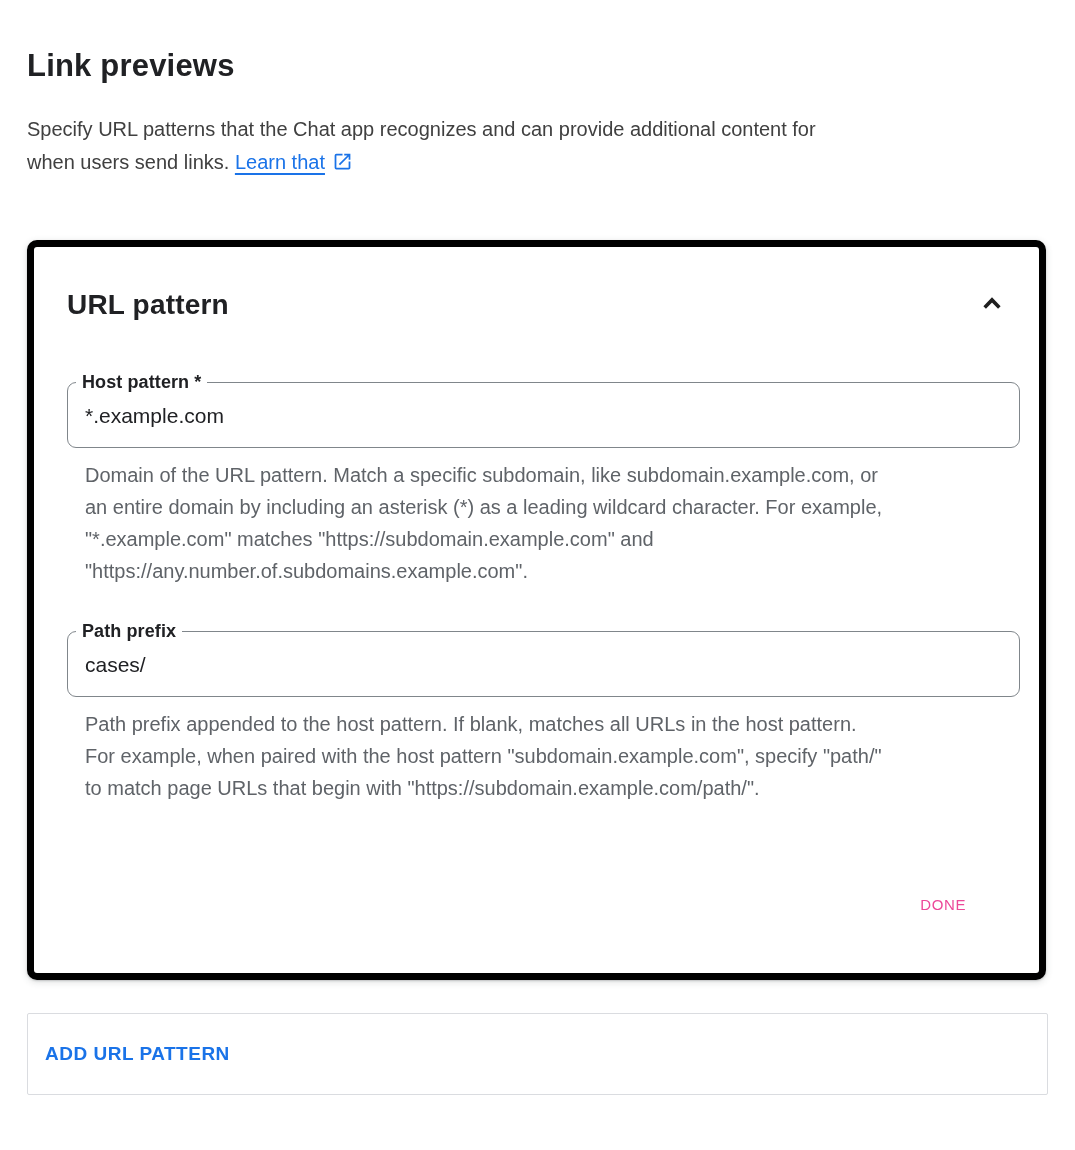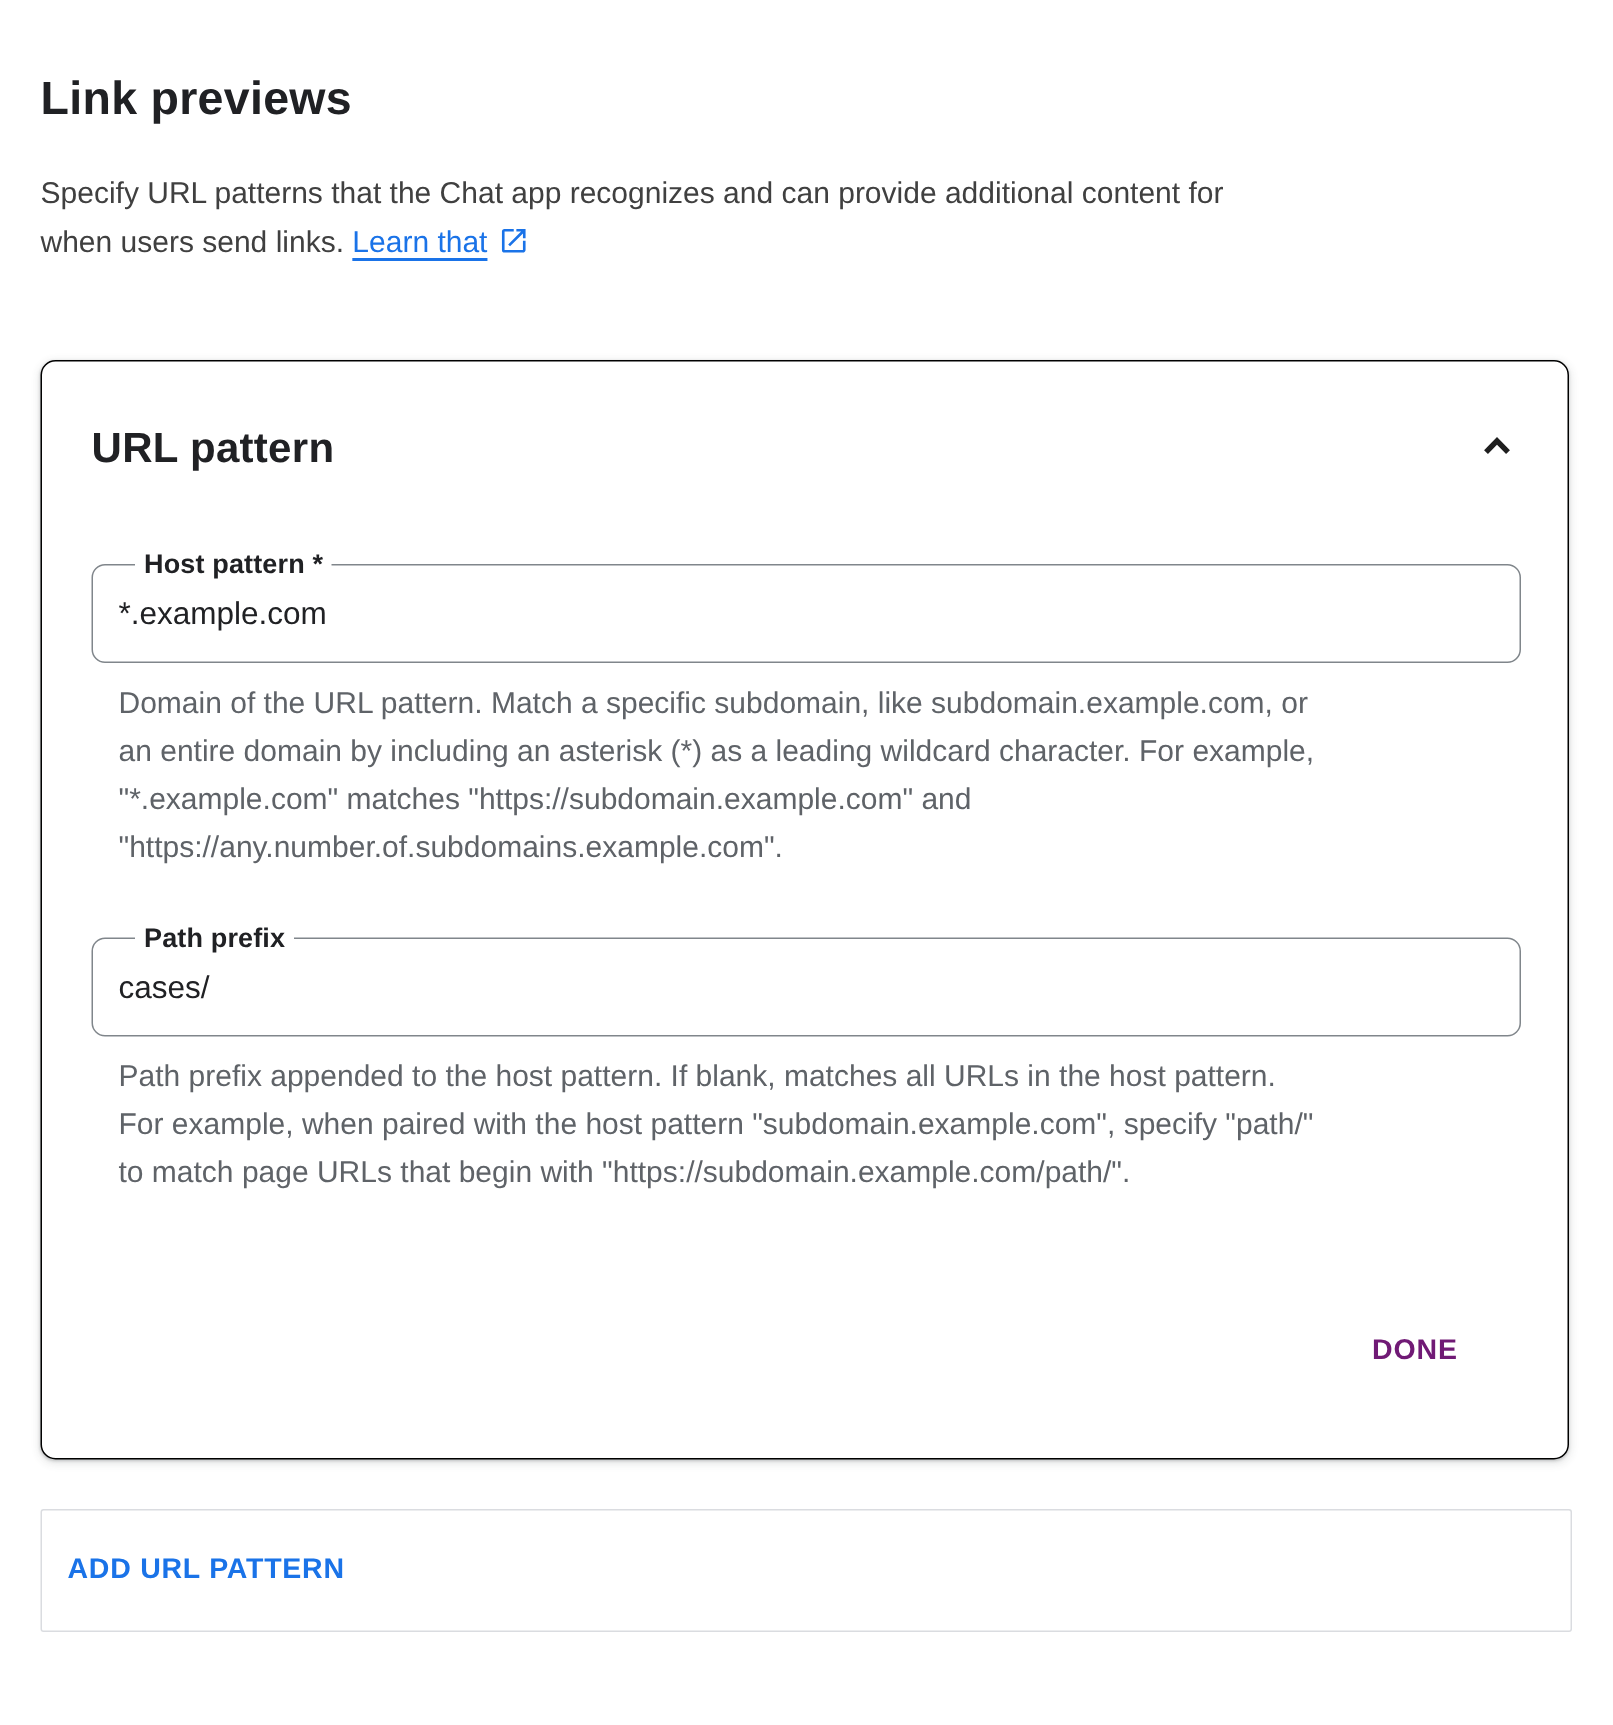--- a/index.html
+++ b/index.html
@@ -44,21 +44,21 @@
     display: inline-block;
     vertical-align: -3px;
     margin-left: 7px;
   }
 
   
   .card {
     margin-top: 58px;
     width: 1019px;
     background: #ffffff;
-    border: 1px solid #000000;
+    border: 7px solid #000000;
     border-radius: 10px;
     box-shadow: 0 1px 2px rgba(60,64,67,0.25), 0 2px 6px 1px rgba(60,64,67,0.12);
     padding: 38px 33px 54px 33px;
   }
   .card-header {
     display: flex;
     align-items: center;
     justify-content: space-between;
     margin-bottom: 58px;
   }
@@ -85,21 +85,21 @@
   .field-outline {
     position: relative;
     border: 1px solid #80868b;
     border-radius: 9px;
     height: 66px;
     width: 953px;
   }
   .field-label {
     position: absolute;
     top: -13px;
-    left: 28px;
+    left: 8px;
     background: #ffffff;
     padding: 0 6px;
     font-size: 18px;
     font-weight: 700;
     letter-spacing: 0.1px;
     color: #202124;
     line-height: 24px;
   }
   .field-input {
     width: 100%;
@@ -125,24 +125,24 @@
   .done-row {
     margin-top: 86px;
     text-align: right;
     padding-right: 32px;
   }
   .done-btn {
     background: none;
     border: none;
     padding: 6px 8px;
     font-family: "Liberation Sans", "DejaVu Sans", sans-serif;
-    font-size: 19px;
-    font-weight: 700;
+    font-size: 15px;
+    font-weight: 400;
     letter-spacing: 0.6px;
-    color: #701a75;
+    color: #ec4899;
     cursor: pointer;
   }
 
   
   .add-card {
     margin-top: 33px;
     width: 1021px;
     height: 82px;
     border: 1px solid #dadce0;
     border-radius: 2px;

